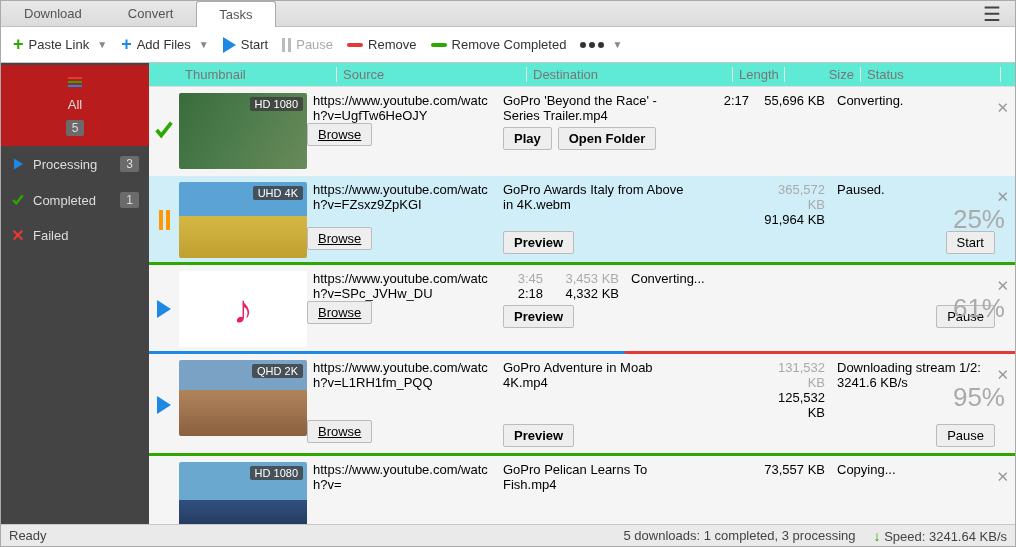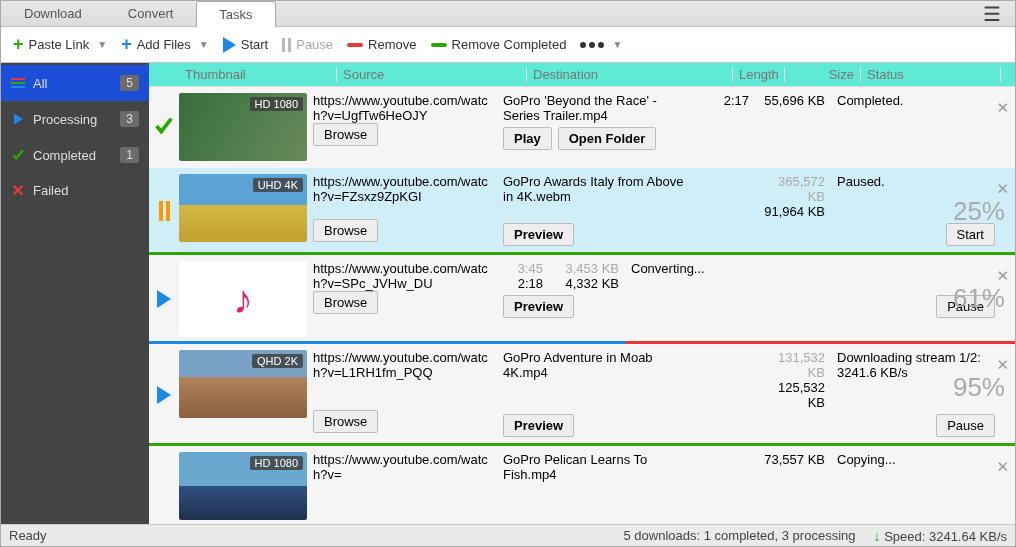--- a/index.html
+++ b/index.html
@@ -24,21 +24,21 @@
 .pause-gray i{width:3px;height:14px;background:#bbb;display:block;}
 .bar-red{width:16px;height:4px;background:#e53935;border-radius:2px;}
 .bar-green{width:16px;height:4px;background:#2ea800;border-radius:2px;}
 .dots{display:flex;gap:3px;}
 .dots i{width:6px;height:6px;border-radius:50%;background:#333;display:block;}
 
 
 .body{flex:1;display:flex;overflow:hidden;}
 .sidebar{width:148px;background:#444;color:#ddd;padding-top:2px;}
 .side-item{display:flex;align-items:center;padding:10px 10px 10px 10px;gap:8px;cursor:pointer;}
-.side-item.active{background:#1d4ed8;}
+.side-item.active{background:#b91c1c;flex-direction:column;}
 .side-icon{width:14px;height:14px;display:inline-flex;align-items:center;justify-content:center;}
 .side-label{flex:1;}
 .side-badge{background:#6b6b6b;color:#ddd;padding:1px 6px;border-radius:2px;font-size:12px;}
 .side-all{display:flex;flex-direction:column;gap:2px;}
 .side-all i{height:2px;width:14px;display:block;}
 .check-svg{stroke:#2ea800;stroke-width:4;fill:none;}
 .x-red{color:#e53935;font-weight:bold;font-size:16px;}
 
 
 .content{flex:1;background:#f5f5f5;display:flex;flex-direction:column;overflow:hidden;position:relative;}
@@ -46,34 +46,34 @@
 .headers>div{padding:0 6px;border-right:1px solid #e4e4e4;}
 .c-th{width:158px;}.c-src{width:190px;}.c-dst{width:206px;}.c-len{width:52px;text-align:center;}.c-sz{width:76px;text-align:right;}.c-st{flex:1;}
 
 .rows{flex:1;overflow-y:scroll;}
 .row{display:flex;flex-direction:column;border-bottom:3px solid transparent;position:relative;}
 .row-inner{display:flex;padding:6px 0 4px 0;}
 .row.green{border-bottom-color:#2ea800;}
 .row.blue-red{border-image:linear-gradient(to right,#1e88e5 0%,#1e88e5 55%,#e53935 55%,#e53935 100%) 1;border-bottom:3px solid;}
 .row.paused{background:#cfeef8;}
 .status-col{width:30px;display:flex;align-items:center;justify-content:center;}
-.thumb{width:128px;height:68px;background:#888;position:relative;overflow:hidden;border-radius:2px;}
+.thumb{width:128px;height:76px;background:#888;position:relative;overflow:hidden;border-radius:2px;}
 .thumb .qual{position:absolute;top:4px;right:4px;background:rgba(60,60,60,.8);color:#fff;font-size:11px;padding:1px 5px;border-radius:2px;}
 .cells{flex:1;display:flex;flex-direction:column;}
 .cells-top{display:flex;}
 .src{width:190px;padding:0 6px;word-break:break-all;}
 .dst{width:206px;padding:0 6px;}
 .len{width:52px;text-align:right;padding:0 6px;}
 .sz{width:76px;text-align:right;padding:0 6px;}
 .st{flex:1;padding:0 6px;position:relative;}
 .faded{color:#aaa;}
 .pct{position:absolute;right:10px;top:22px;font-size:26px;color:#aaa;}
 .close-x{position:absolute;right:6px;top:6px;color:#999;font-size:15px;cursor:pointer;}
 .row-btns{display:flex;padding:4px 0 2px 0;}
-.row-btns .btn-spacer{width:190px;padding-left:6px;}
+.row-btns .btn-spacer{width:190px;text-decoration:underline;}
 .row-btns .btn-spacer2{width:206px;padding-left:6px;display:flex;gap:6px;font-weight:bold;}
 .row-btns .btn-spacer3{flex:1;display:flex;justify-content:flex-end;padding-right:20px;}
 .btn{background:#eee;border:1px solid #bbb;padding:3px 10px;cursor:pointer;border-radius:2px;}
 .play-sm{width:0;height:0;border-top:9px solid transparent;border-bottom:9px solid transparent;border-left:14px solid #1e88e5;}
 .check-sm svg{width:22px;height:22px;}
 .pause-or{display:flex;gap:3px;}
 .pause-or i{width:4px;height:20px;background:#ff9800;display:block;}
 .music-note{color:#e91e63;font-size:40px;display:flex;align-items:center;justify-content:center;width:128px;height:76px;background:#fff;}
 
 
@@ -196,21 +196,21 @@
             </div>
           <div class="thumb th1">
               <span class="qual">HD 1080</span>
             </div>
           <div class="cells">
             <div class="cells-top">
               <div class="src">https://www.youtube.com/watch?v=UgfTw6HeOJY</div>
               <div class="dst">GoPro  'Beyond the Race' - Series Trailer.mp4</div>
               <div class="len">2:17</div>
               <div class="sz">55,696 KB</div>
-              <div class="st"><span>Completed.</span><span class="close-x">✕</span></div>
+              <div class="st"><span>Converting.</span><span class="close-x">✕</span></div>
             </div>
             <div class="row-btns">
               <div class="btn-spacer"><span class="btn">Browse</span></div>
               <div class="btn-spacer2">
                   <span class="btn">Play</span>
                   <span class="btn">Open Folder</span>
                 </div>
               <div class="btn-spacer3"></div>
             </div>
           </div>

